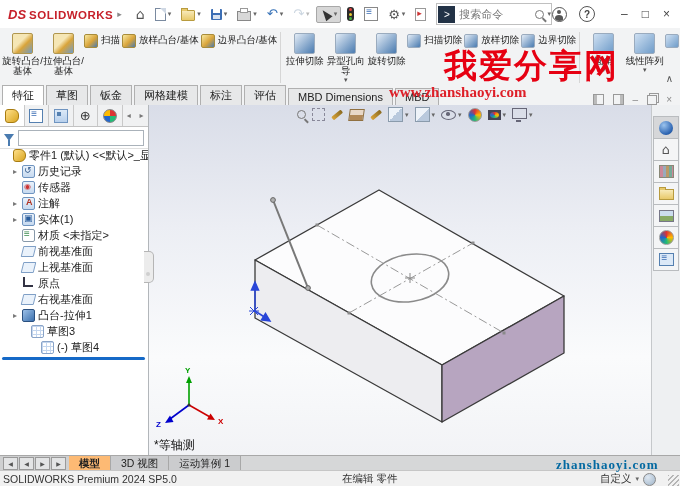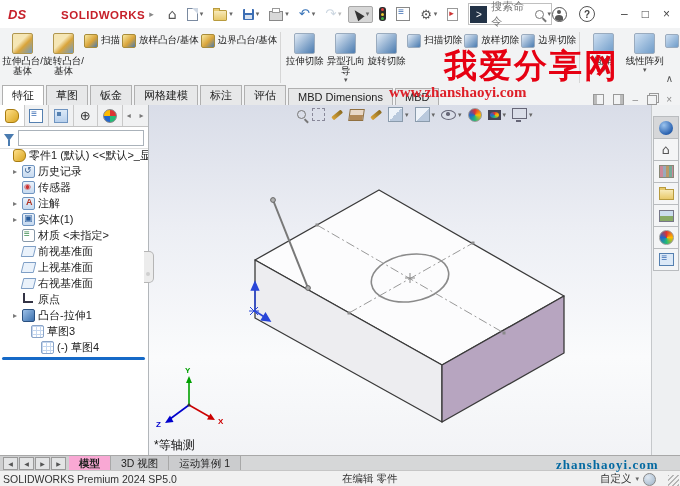--- a/index.html
+++ b/index.html
@@ -4,21 +4,21 @@
 <style>
   html,body{margin:0;padding:0;background:#888;}
   .app{position:relative;width:680px;height:486px;background:#fff;overflow:hidden;
        font-family:"Liberation Sans",sans-serif;font-size:11px;color:#222;}
 
   
   .titlebar{position:absolute;top:0;left:0;right:0;height:28px;background:#fff;
             border-bottom:4px solid #7f1d1d;display:flex;align-items:center;}
   .logo{display:flex;align-items:baseline;padding:0 4px 0 8px;gap:3px;}
   .logo .ds{font-style:italic;font-weight:bold;font-size:13px;color:#c6202a;}
-  .logo .word{font-weight:bold;font-size:11.5px;color:#c6202a;letter-spacing:.5px;margin-left:32px;}
+  .logo .word{font-weight:bold;font-size:11.5px;color:#c6202a;letter-spacing:.5px;}
   .logo-exp{color:#888;font-size:9px;margin-right:10px;}
   .tbtools{display:flex;align-items:center;gap:2px;}
   .tbtn{display:flex;align-items:center;gap:2px;padding:3px 4px;border-radius:2px;}
   .tbtn.active{background:#d7d7d7;border:1px solid #a8a8a8;padding:2px 3px;}
   .tbtn.disabled{opacity:.45;}
   .caret{font-size:7px;color:#666;}
   .ic{display:inline-block;}
   .ic-home{font-size:14px;color:#555;line-height:12px;font-family:"DejaVu Sans",sans-serif;}
   .ic-page{width:9px;height:11px;border:1px solid #7a8aa0;background:#fff;position:relative;}
   .ic-page::after{content:"";position:absolute;top:-1px;right:-1px;border:3px solid;
@@ -183,21 +183,21 @@
   .rp-props{width:13px;height:11px;border:1px solid #5580b0;background:#dce9f7;position:relative;}
   .rp-props::after{content:"≡";position:absolute;top:-2px;left:2px;font-size:10px;color:#3c6eb4;}
 
   
   .bottomtabs{position:absolute;top:455px;left:0;right:0;height:15px;background:#d6d7d8;
               border-top:1px solid #a8a8a8;display:flex;align-items:stretch;font-size:10.5px;}
   .bnav{display:flex;align-items:center;gap:1px;padding:0 3px;background:#cfd0d1;}
   .bnav span{width:13px;height:11px;background:#e3e4e5;border:1px solid #9a9a9a;color:#555;
              font-size:6px;display:flex;align-items:center;justify-content:center;}
   .btab{padding:0 10px;display:flex;align-items:center;border-right:1px solid #a8a8a8;background:#cbccce;white-space:nowrap;}
-  .btab.active{background:#f9a8d4;font-weight:bold;}
+  .btab.active{background:#fdba74;font-weight:bold;}
 
   
   .statusbar{position:absolute;top:470px;left:0;right:0;height:16px;background:#f1f1f1;
              border-top:1px solid #c6c6c6;display:flex;align-items:center;font-size:10.5px;color:#333;}
   .sb-left{padding-left:3px;}
   .sb-center{position:absolute;left:342px;}
   .sb-custom{position:absolute;left:600px;display:flex;align-items:center;gap:4px;}
   .sb-globe{width:11px;height:11px;border-radius:50%;border:1px solid #888;
             background:radial-gradient(circle at 35% 30%,#dfe8f2,#9fb4c8);}
   .grip{position:absolute;right:1px;bottom:1px;width:11px;height:11px;
@@ -279,25 +279,25 @@
         <span>×</span>
       </div>
     </div>
   </div>
 
   <div class="ribbon">
     <div style="display:flex">
         <div class="rgroup">
           <div class="rbig">
             <span class="ricon boss"></span>
+            <span class="rlabel">旋转凸台/基体</span>
+          </div>
+          <div class="rbig">
+            <span class="ricon boss"></span>
             <span class="rlabel">拉伸凸台/基体</span>
-          </div>
-          <div class="rbig">
-            <span class="ricon boss"></span>
-            <span class="rlabel">旋转凸台/基体</span>
           </div>
           <div class="rstack">
             <div class="rsmall">
               <span class="ricon sm gold"></span>
               <span>扫描</span>
             </div>
             <div class="rsmall">
               <span class="ricon sm gold"></span>
               <span>放样凸台/基体</span>
             </div>
@@ -489,27 +489,27 @@
             <span class="ti ti-plane"></span>
             <span>前视基准面</span>
           </div>
           <div class="trow" style="padding-left: 11px;">
             <span class="tarrow"></span>
             <span class="ti ti-plane"></span>
             <span>上视基准面</span>
           </div>
           <div class="trow" style="padding-left: 11px;">
             <span class="tarrow"></span>
+            <span class="ti ti-origin"></span>
+            <span>原点</span>
+          </div>
+          <div class="trow" style="padding-left: 11px;">
+            <span class="tarrow"></span>
             <span class="ti ti-plane"></span>
             <span>右视基准面</span>
-          </div>
-          <div class="trow" style="padding-left: 11px;">
-            <span class="tarrow"></span>
-            <span class="ti ti-origin"></span>
-            <span>原点</span>
           </div>
           <div class="trow" style="padding-left: 11px;">
             <span class="tarrow">▸</span>
             <span class="ti ti-extrude"></span>
             <span>凸台-拉伸1</span>
           </div>
           <div class="trow" style="padding-left: 20px;">
             <span class="tarrow"></span>
             <span class="ti ti-sketch"></span>
             <span>草图3</span>

